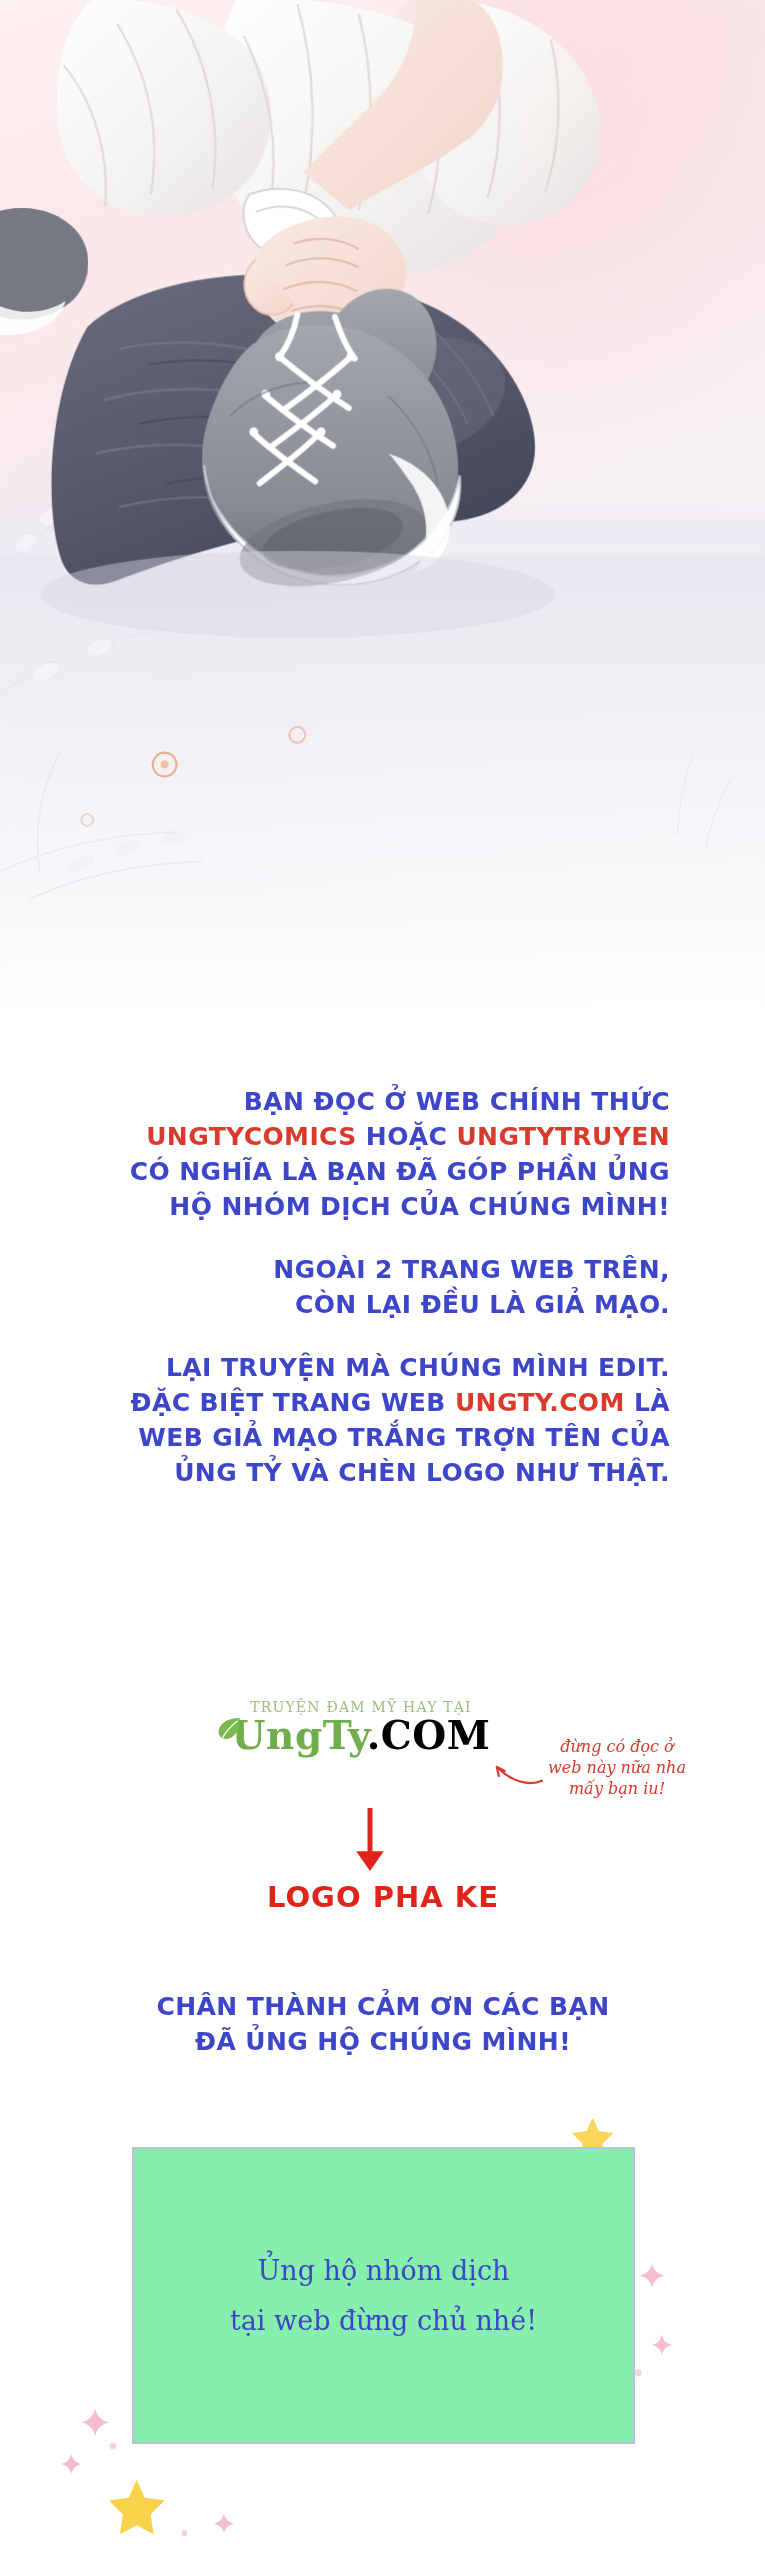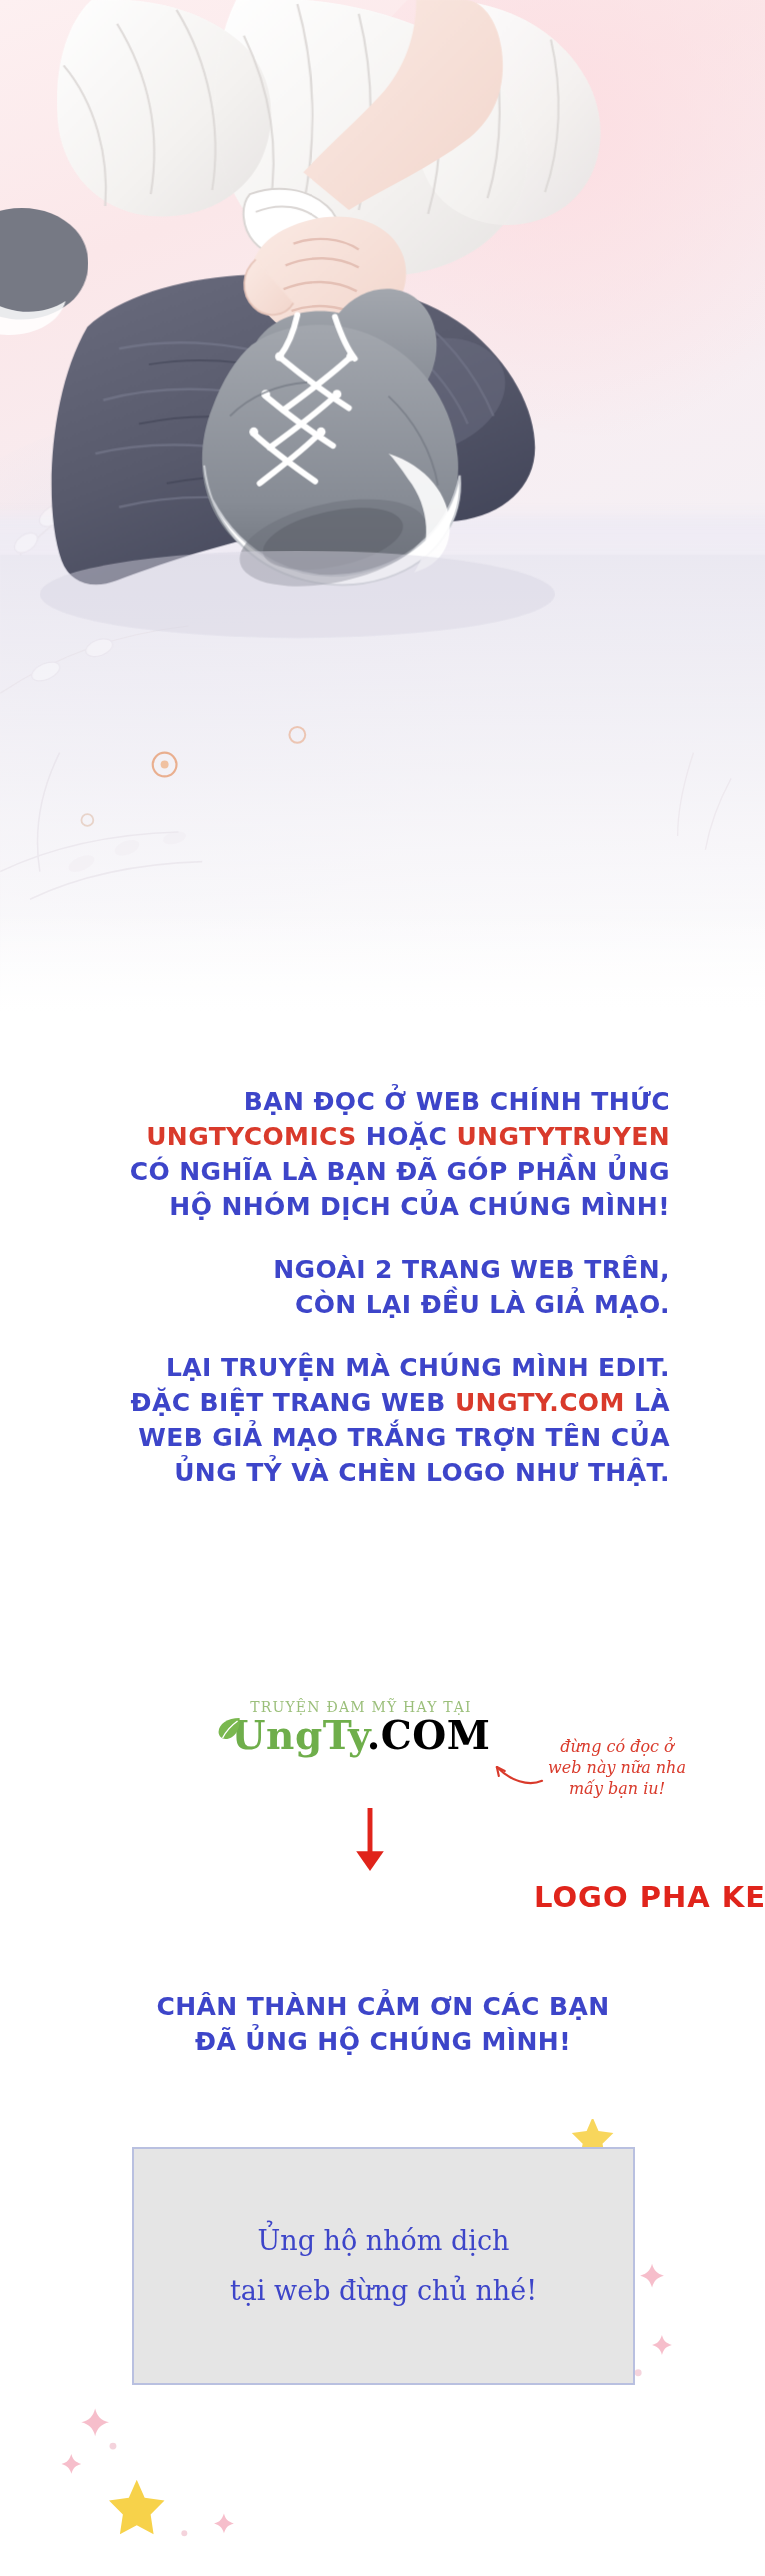--- a/index.html
+++ b/index.html
@@ -162,21 +162,21 @@
     left: 352px;
     top: 1808px;
     width: 36px;
     height: 65px;
   }
   .logo-phake {
     position: absolute;
     left: 0;
     top: 1880px;
     width: 766px;
-    text-align: right;
+    text-align: center;
     font-family: "DejaVu Sans", sans-serif;
     font-weight: bold;
     font-size: 29px;
     letter-spacing: 1px;
     color: #e0241b;
   }
 
   
   .thanks {
     position: absolute;
@@ -193,23 +193,23 @@
     top: 2119px;
     width: 766px;
     height: 457px;
     overflow: hidden;
   }
   .card {
     position: absolute;
     left: 132px;
     top: 28px;
     width: 503px;
-    height: 238px;
+    height: 297px;
     border: 2px solid #b9c0e0;
-    background: #e5e5e5;
+    background: #86efac;
     box-sizing: border-box;
   }
   .card-inner {
     position: absolute;
     left: 0;
     top: 0;
     width: 100%;
     height: 100%;
     display: flex;
     flex-direction: column;

